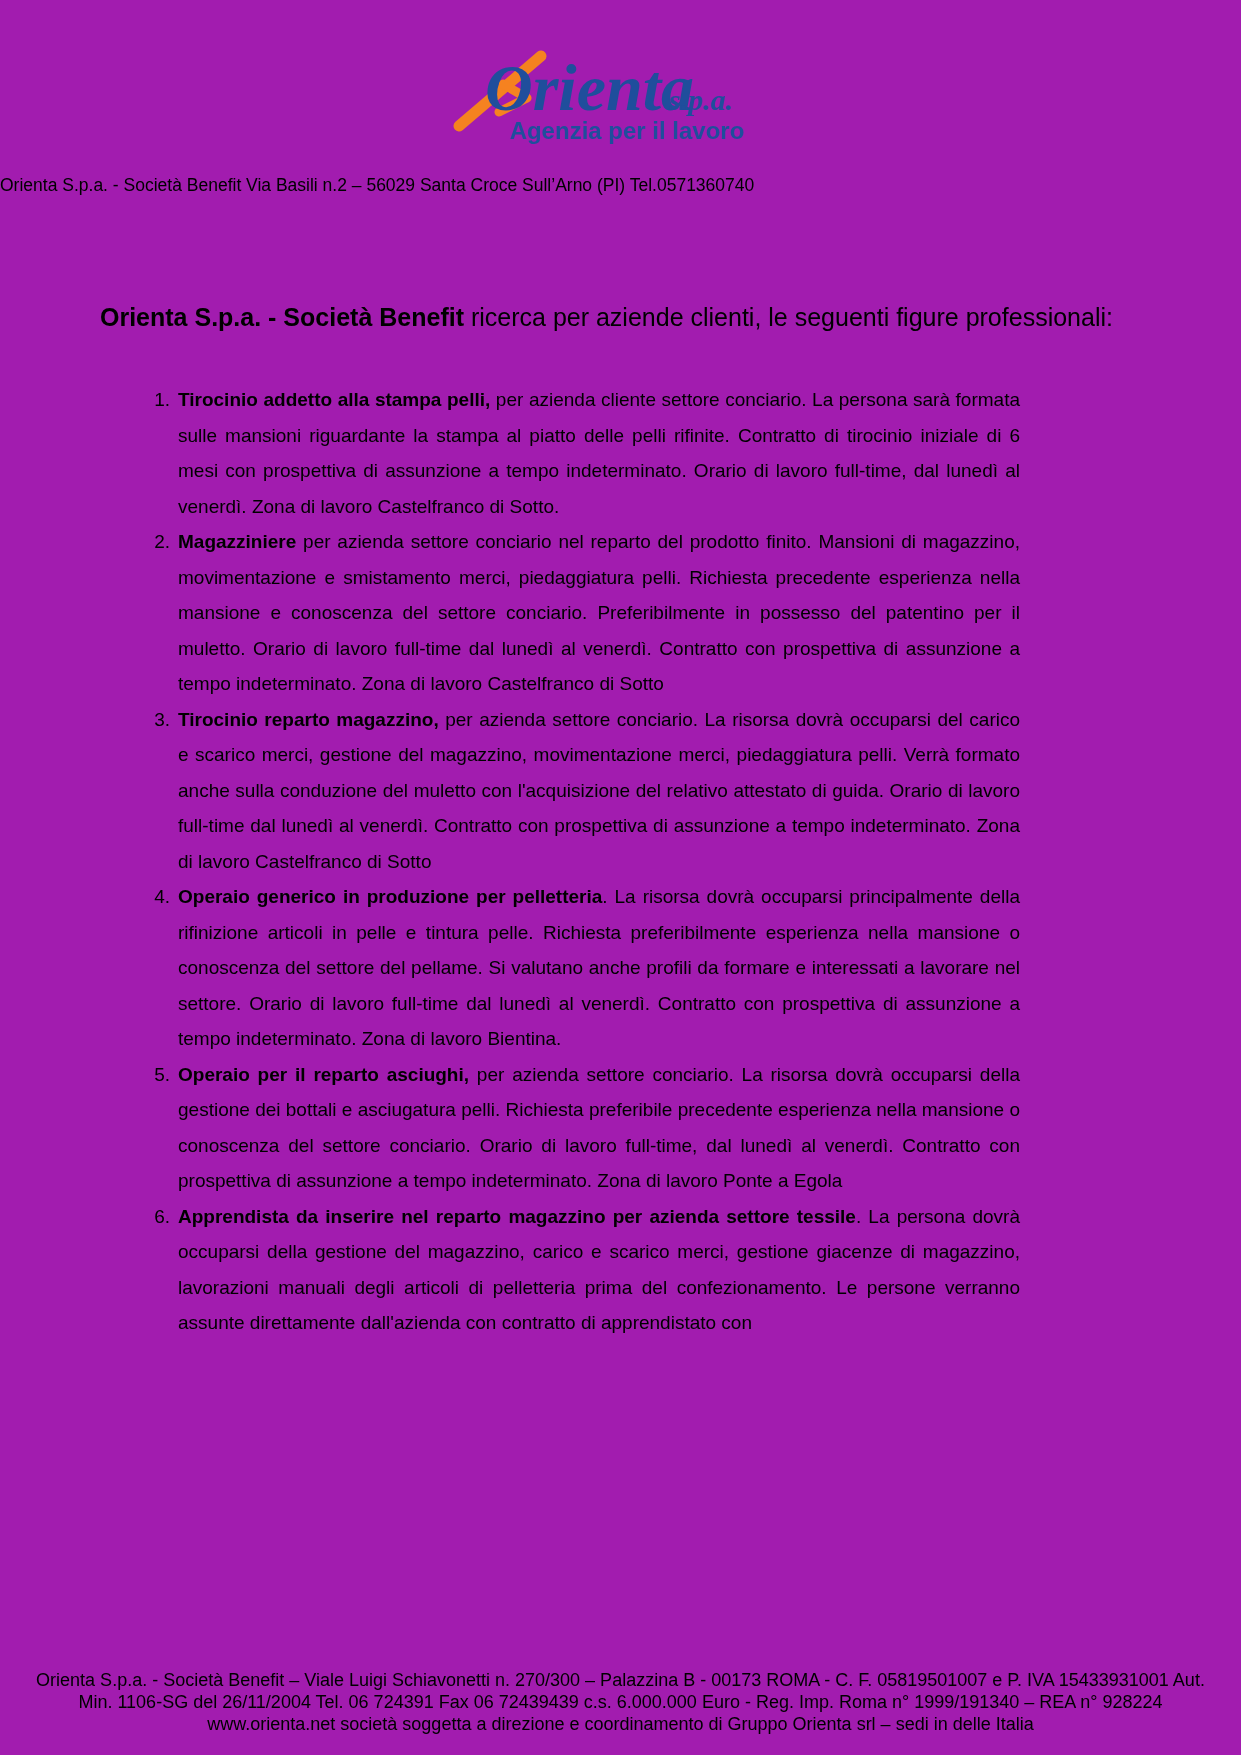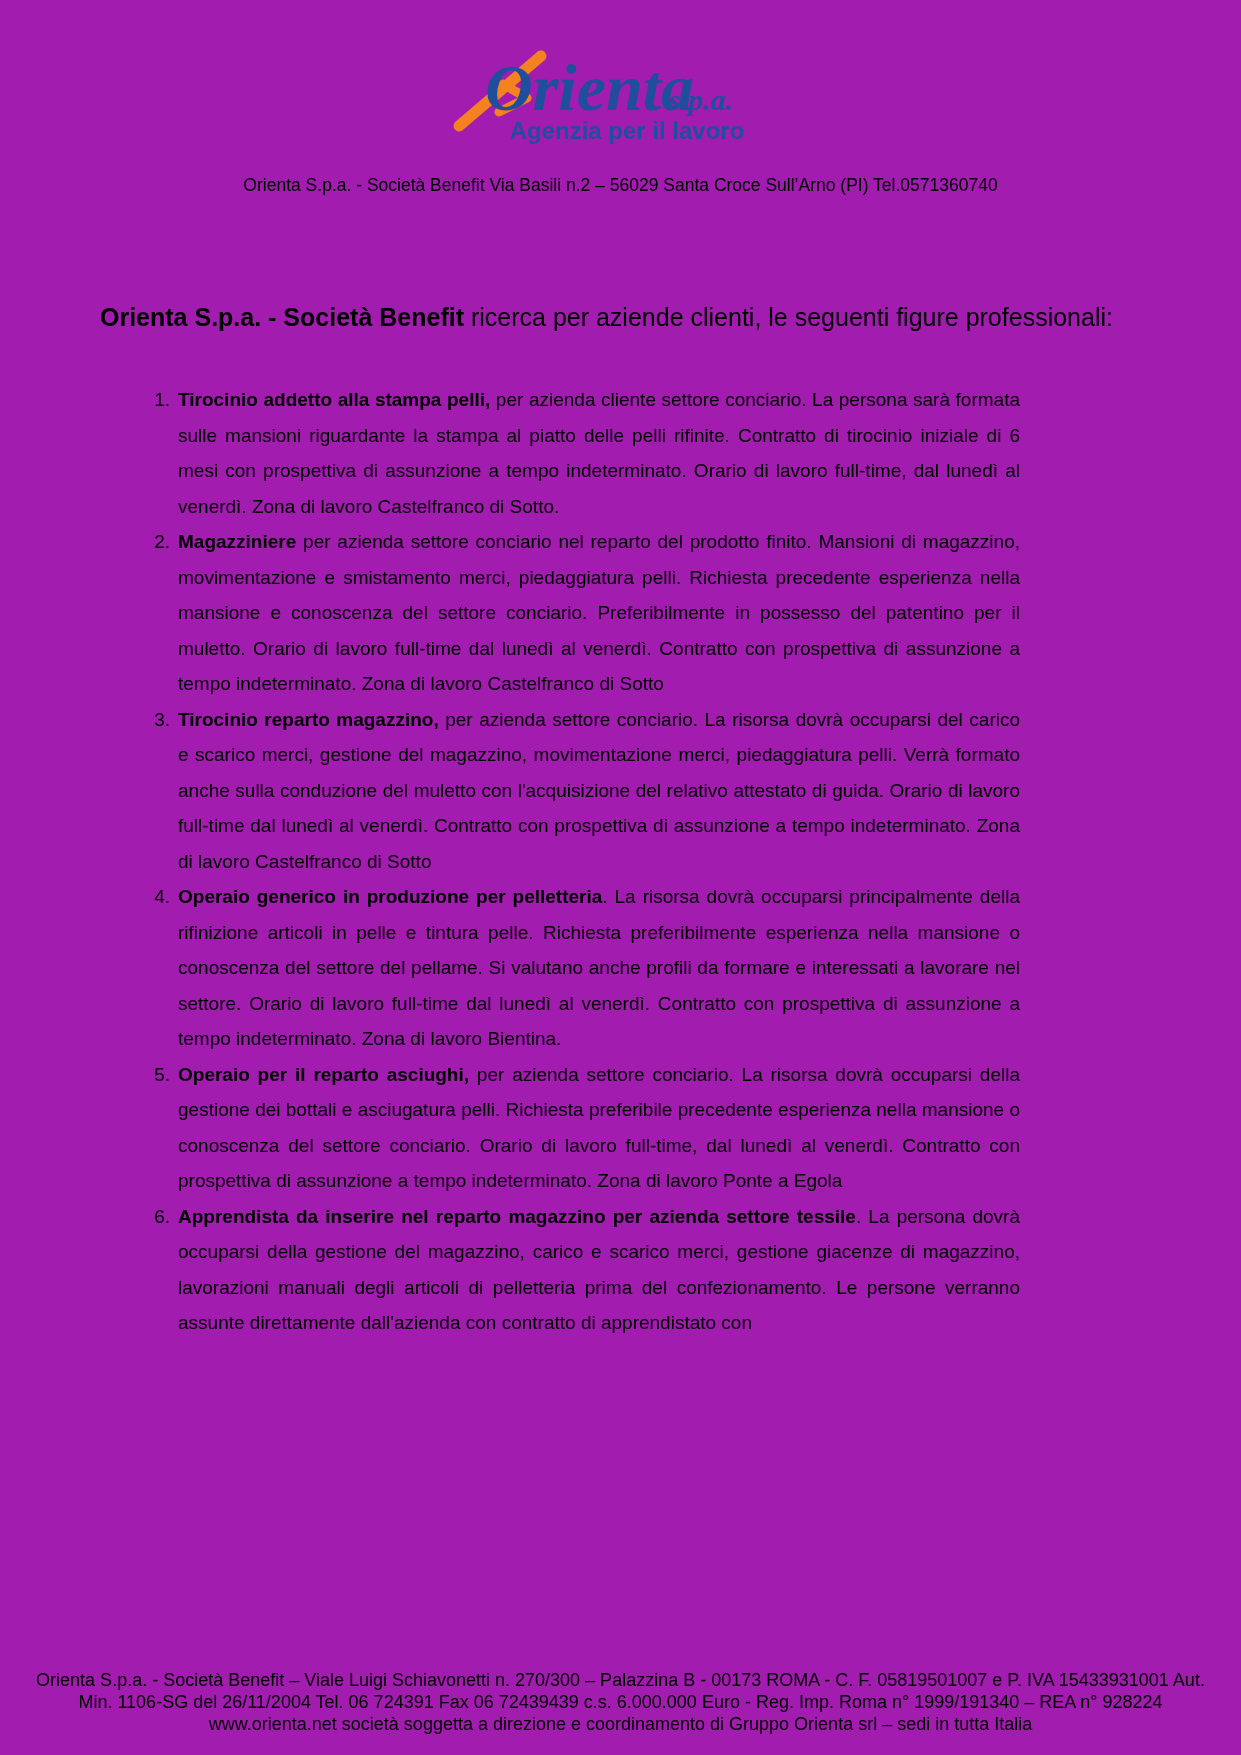--- a/index.html
+++ b/index.html
@@ -39,21 +39,20 @@
     width: 360px;
     height: 110px;
   }
 
   
   .header-address {
     position: absolute;
     left: 0;
     top: 172px;
     width: 1241px;
-    text-align: center;
     font-size: 17.5px;
     line-height: 26px;
     color: #000;
   }
 
   
   .intro {
     position: absolute;
     left: 100px;
     top: 277px;
@@ -154,16 +153,16 @@
       <span class="job-num">5.</span><span class="job-lead">Operaio per il reparto asciughi,</span><span> per azienda settore conciario. La risorsa dovrà occuparsi della gestione dei bottali e asciugatura pelli. Richiesta preferibile precedente esperienza nella mansione o conoscenza del settore conciario. Orario di lavoro full-time, dal lunedì al venerdì. Contratto con prospettiva di assunzione a tempo indeterminato. Zona di lavoro Ponte a Egola</span>
     </li>
     <li class="job-item">
       <span class="job-num">6.</span><span class="job-lead">Apprendista da inserire nel reparto magazzino per azienda settore tessile</span><span>. La persona dovrà occuparsi della gestione del magazzino, carico e scarico merci, gestione giacenze di magazzino, lavorazioni manuali degli articoli di pelletteria prima del confezionamento. Le persone verranno assunte direttamente dall'azienda con contratto di apprendistato con</span>
     </li>
   </ol>
 
   <div class="footer">
     <div>Orienta S.p.a. - Società Benefit – Viale Luigi Schiavonetti n. 270/300 – Palazzina B - 00173 ROMA - C. F. 05819501007 e P. IVA 15433931001 Aut.</div>
     <div>Min. 1106-SG del 26/11/2004 Tel. 06 724391 Fax 06 72439439 c.s. 6.000.000 Euro - Reg. Imp. Roma n° 1999/191340 – REA n° 928224</div>
-    <div>www.orienta.net società soggetta a direzione e coordinamento di Gruppo Orienta srl – sedi in tutta Italia</div>
+    <div>www.orienta.net società soggetta a direzione e coordinamento di Gruppo Orienta srl – sedi in delle Italia</div>
   </div>
 
 </div>
 
 </body></html>

